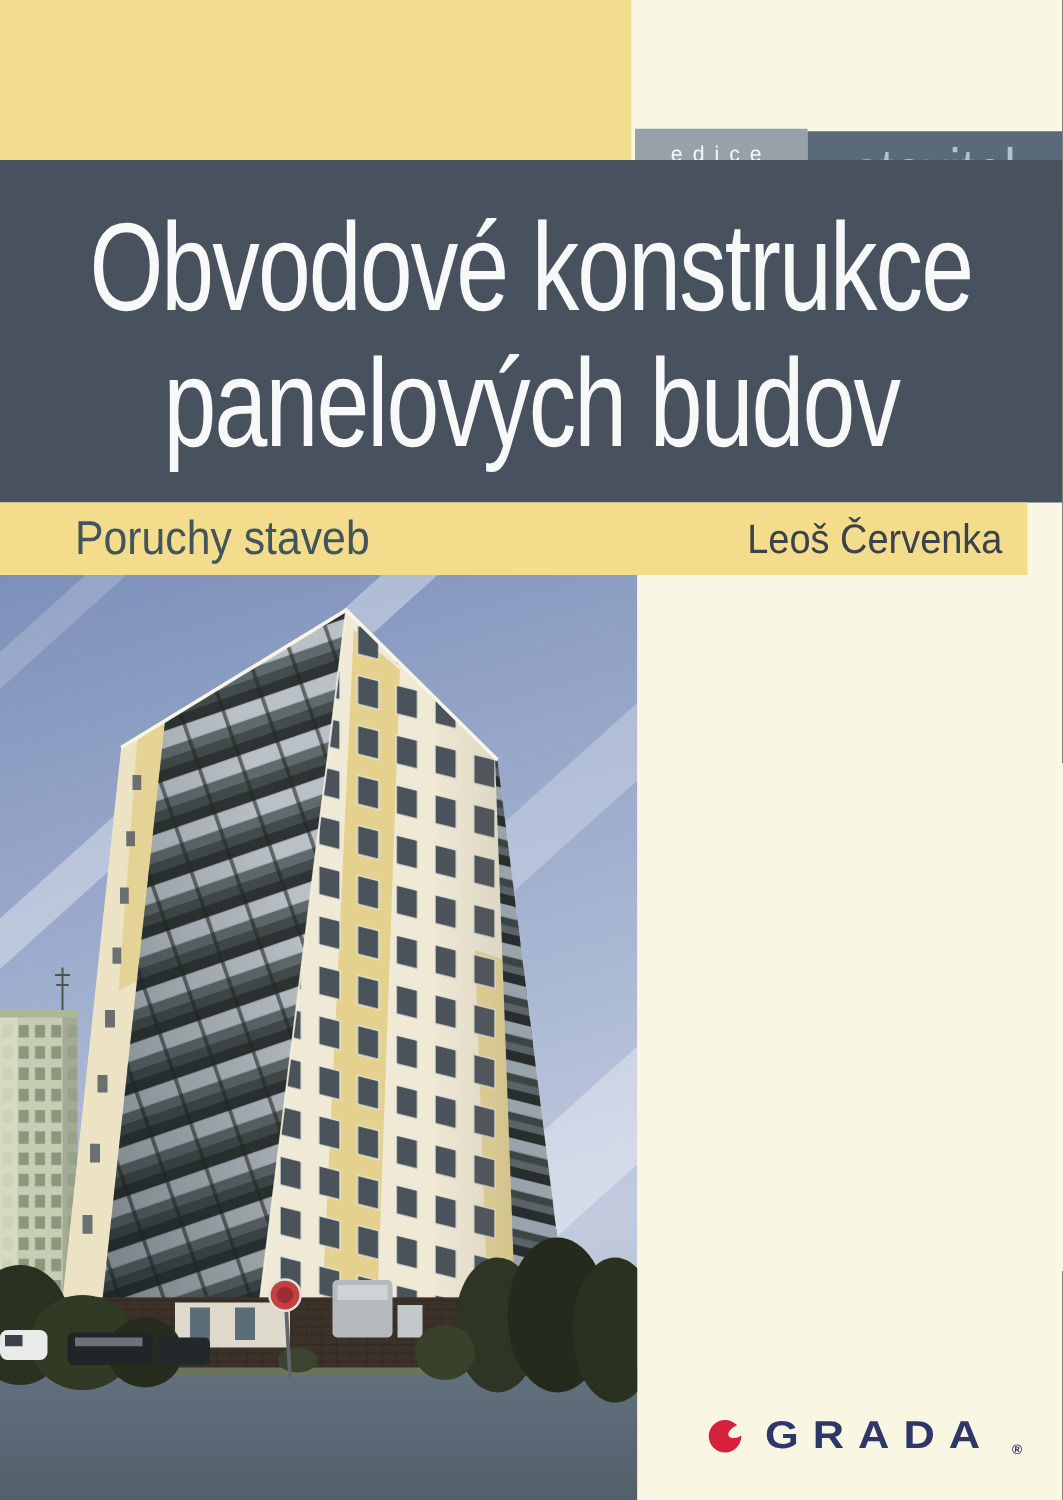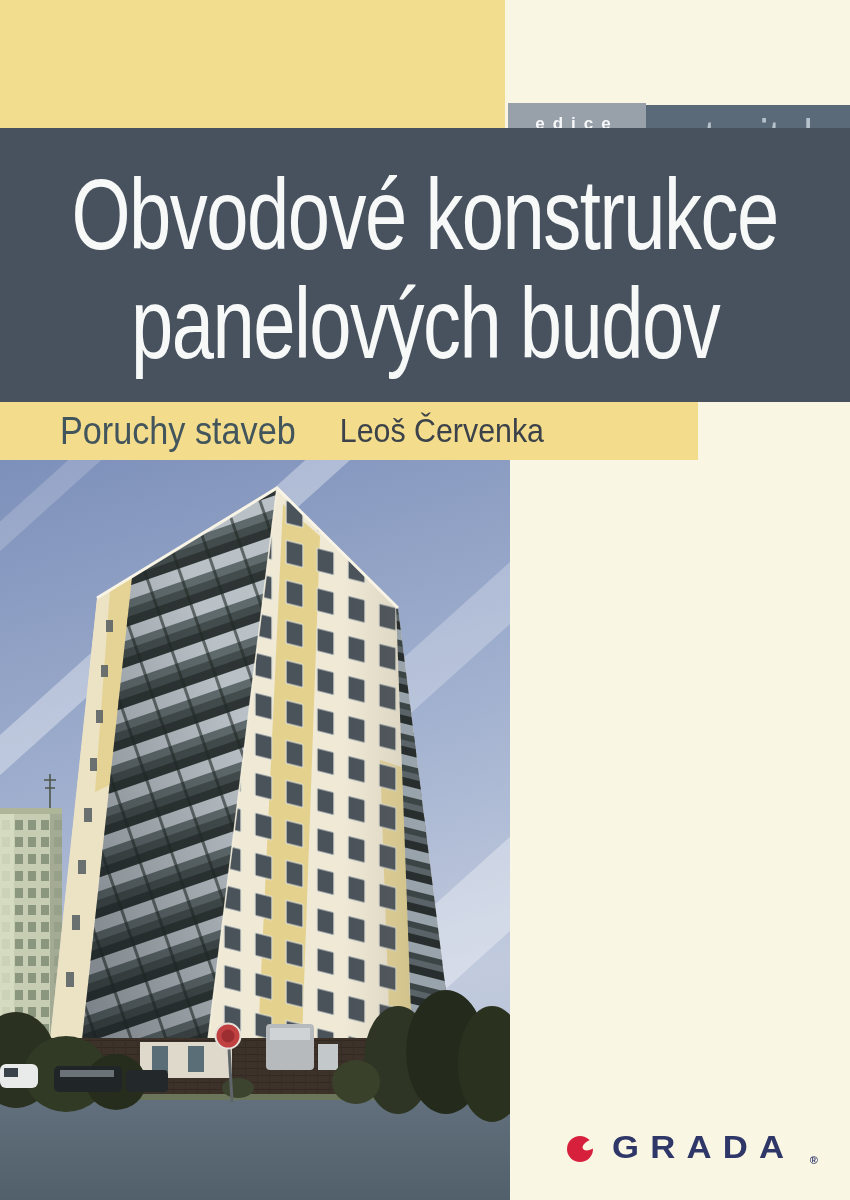--- a/index.html
+++ b/index.html
@@ -7,33 +7,33 @@
     position:relative;width:850px;height:1200px;overflow:hidden;
     background:#faf6e4;font-family:"Liberation Sans",sans-serif;
     -webkit-font-smoothing:antialiased;
   }
   
   .top-yellow{position:absolute;left:0;top:0;width:505px;height:128px;background:#f2dc8d;}
   
   .badge{position:absolute;left:508px;top:103px;right:0;height:64px;display:flex;align-items:flex-start;}
   .edice-box{width:138px;height:59px;background:#98a1a9;}
   .edice-label{display:block;text-align:center;margin-top:11px;padding-left:0;
-    font-size:17px;letter-spacing:8px;color:#f5f7f8;font-weight:bold;}
+    font-size:17px;letter-spacing:8px;color:#f5f7f8;font-weight:normal;}
   .stavitel-box{flex:1;height:62px;margin-top:2px;background:#5b6a78;
     display:flex;align-items:flex-end;justify-content:center;overflow:hidden;}
   .stavitel-label{font-size:52px;line-height:.98;color:#b6c2cc;white-space:nowrap;
     transform:scaleX(.8);transform-origin:center bottom;padding-bottom:3px;}
   
   .title-band{position:absolute;left:0;top:128px;width:850px;height:274px;background:#47525e;
     display:flex;flex-direction:column;justify-content:center;align-items:center;padding-top:8px;box-sizing:border-box;}
   .title-line{display:block;color:#f7f8f8;font-size:100px;line-height:1.09;white-space:nowrap;
     transform:scaleX(.76);transform-origin:50% 50%;letter-spacing:-2px;font-weight:400;}
   
-  .series-band{position:absolute;left:0;top:402px;width:698px;height:58px;background:#f3dc8b;
-    display:flex;align-items:center;box-sizing:border-box;padding:0 20px 0 60px;}
+  .series-band{position:absolute;left:0;top:402px;width:822px;height:58px;background:#f3dc8b;
+    display:flex;align-items:center;justify-content:space-between;box-sizing:border-box;padding:0 20px 0 60px;}
   .series-title{font-size:38px;color:#42555c;white-space:nowrap;transform:scaleX(.9);transform-origin:left center;}
   .author-name{font-size:33px;color:#3b424a;white-space:nowrap;transform:scaleX(.92);transform-origin:right center;}
   
   .photo{position:absolute;left:0;top:460px;width:510px;height:740px;overflow:hidden;}
   .photo svg{display:block;}
   
   .publisher-logo{position:absolute;left:566px;top:1126px;display:flex;align-items:flex-end;}
   .logo-mark{width:32px;height:34px;margin-top:3px;}
   .publisher-name{font-size:31px;font-weight:bold;color:#2e3767;letter-spacing:10px;white-space:nowrap;
     margin-left:14px;margin-top:4px;transform:scaleX(1.12);transform-origin:left center;}

